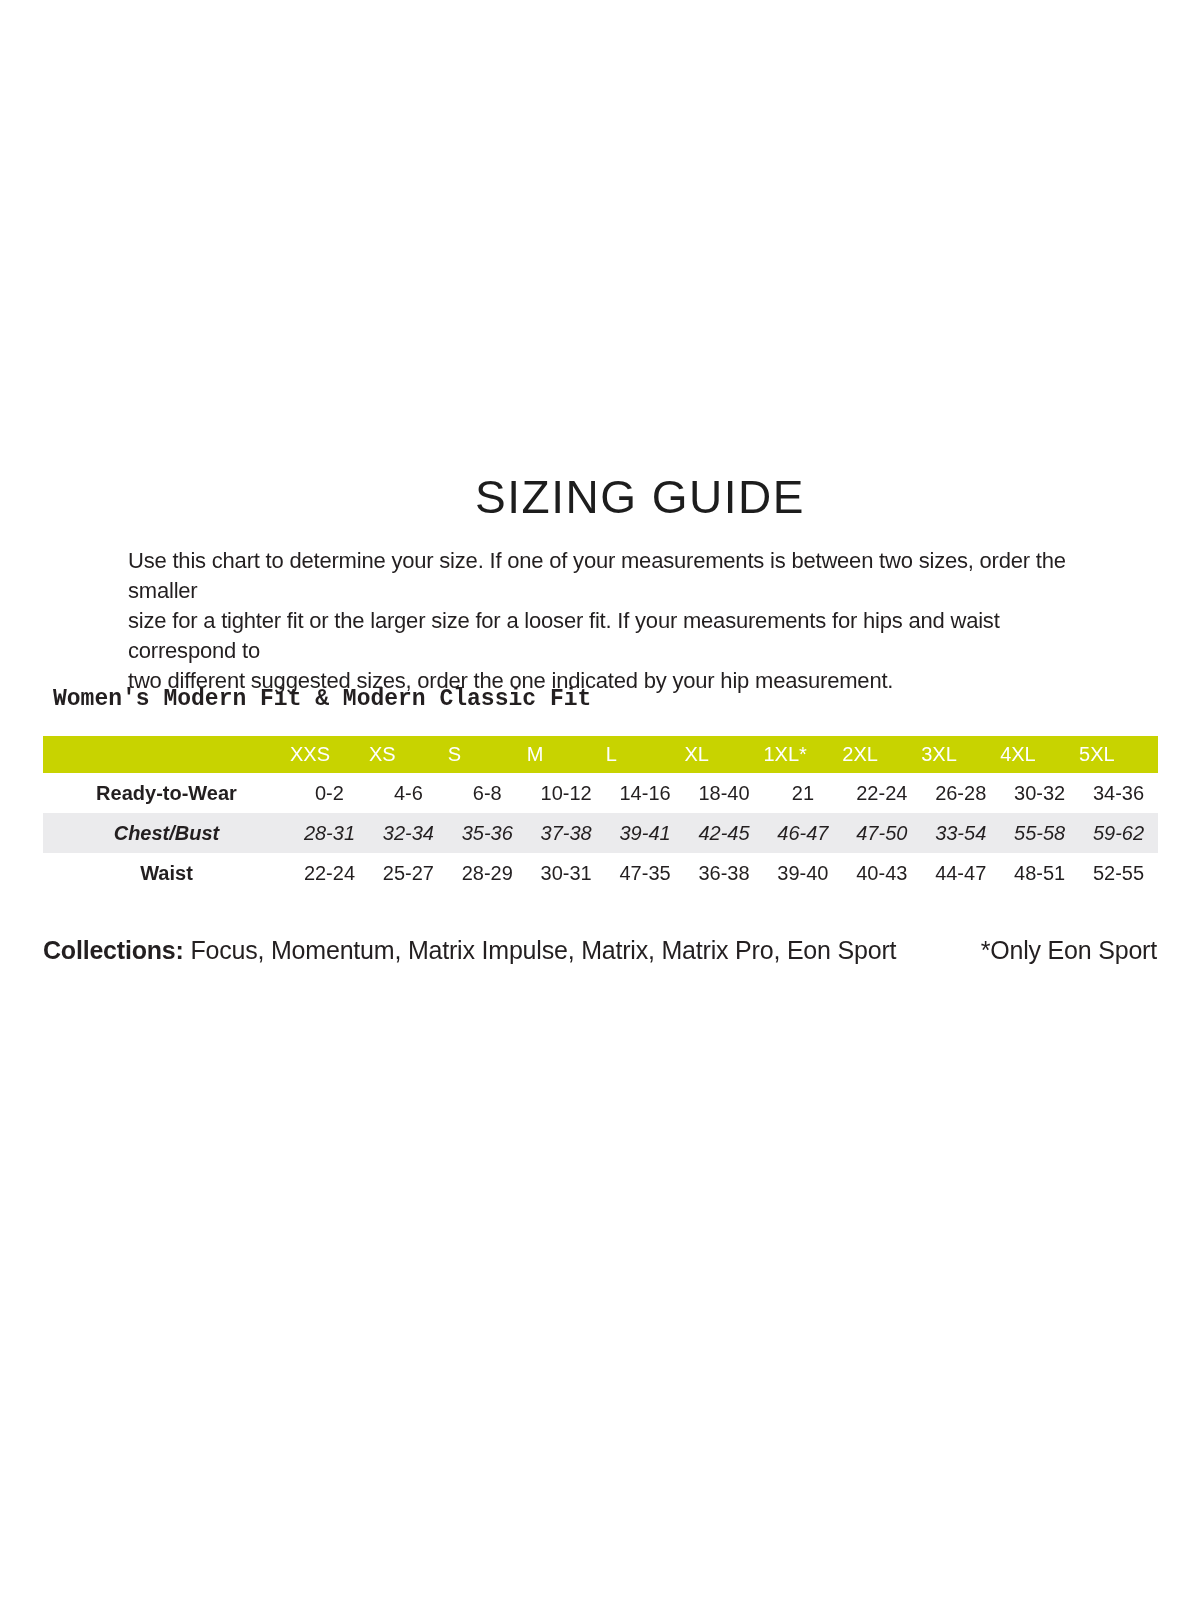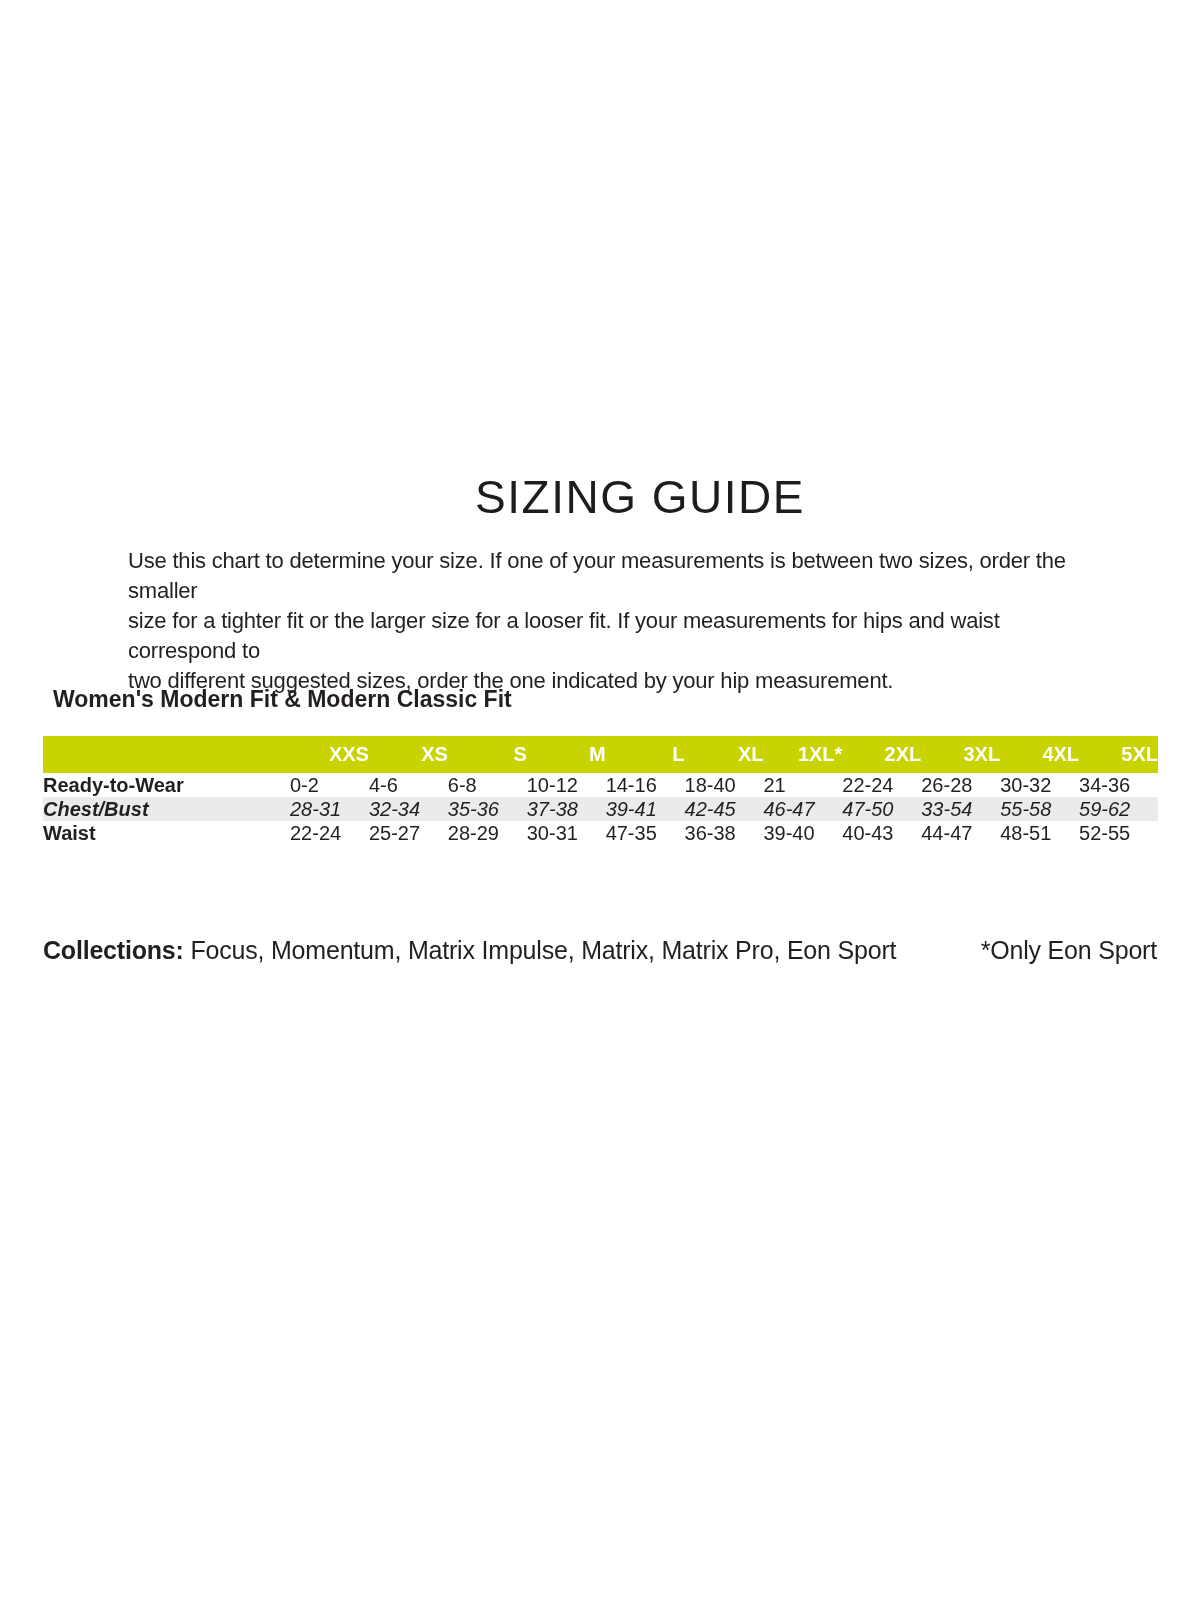--- a/index.html
+++ b/index.html
@@ -43,43 +43,44 @@
     line-height: 30px;
     letter-spacing: -0.2px;
     white-space: pre-line;
   }
   .section-title {
     position: absolute;
     top: 686px;
     left: 53px;
     font-size: 23px;
     font-weight: 700;
+    font-family: Liberation Mono, monospace;
   }
   .sizing-table {
     position: absolute;
     top: 736px;
     left: 43px;
     width: 1115px;
     border-collapse: collapse;
     table-layout: fixed;
     font-size: 20px;
   }
   .sizing-table col.labelcol { width: 247px; }
   .sizing-table thead th {
     background: var(--header-bg);
     color: var(--header-text);
-    font-weight: 700;
+    font-weight: 400;
     height: 37px;
-    text-align: right;
+    text-align: left;
     vertical-align: middle;
   }
   .sizing-table tbody th,
   .sizing-table tbody td {
-    height: 24px;
-    text-align: left;
+    height: 40px;
+    text-align: center;
     vertical-align: middle;
     font-weight: 400;
   }
   .sizing-table tbody th.rowlabel {
     font-weight: 700;
   }
   .sizing-table tbody tr.alt th,
   .sizing-table tbody tr.alt td {
     background: var(--alt-row-bg);
     font-style: italic;

